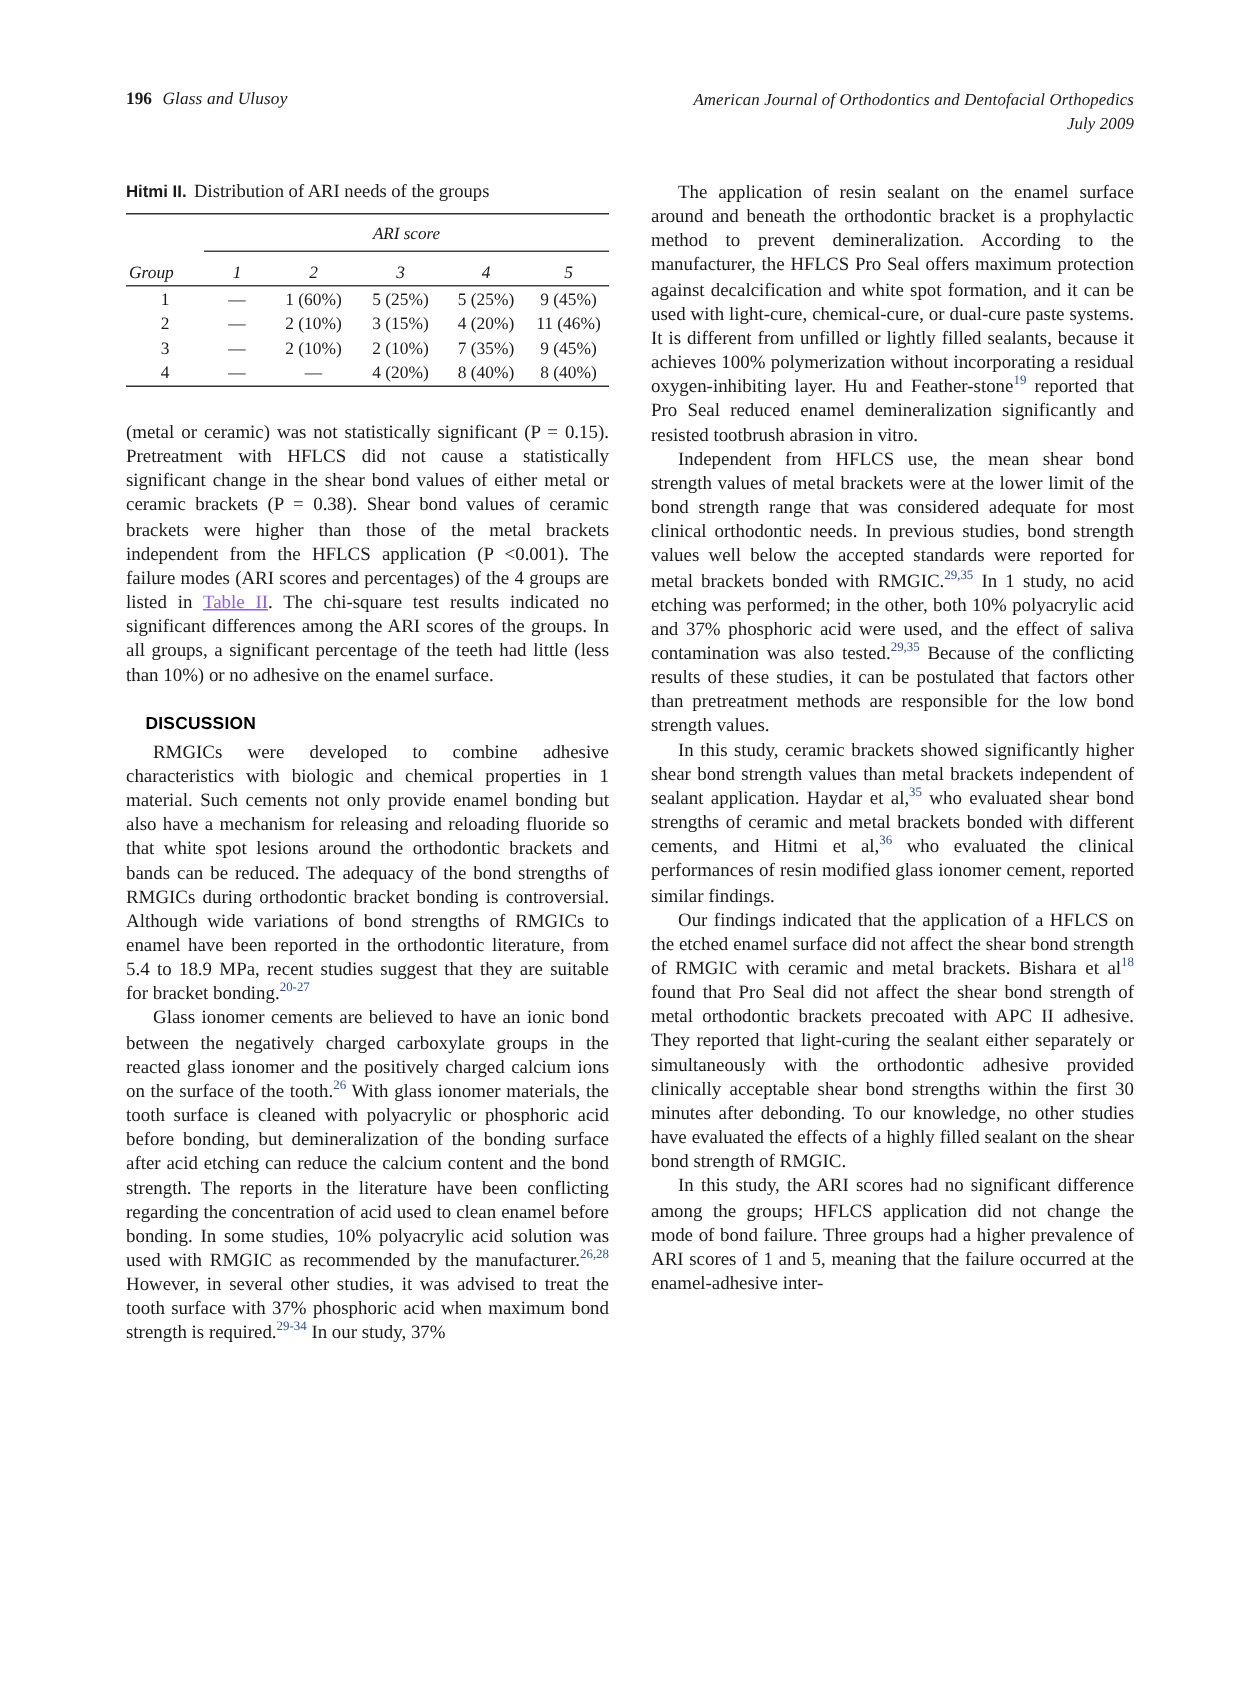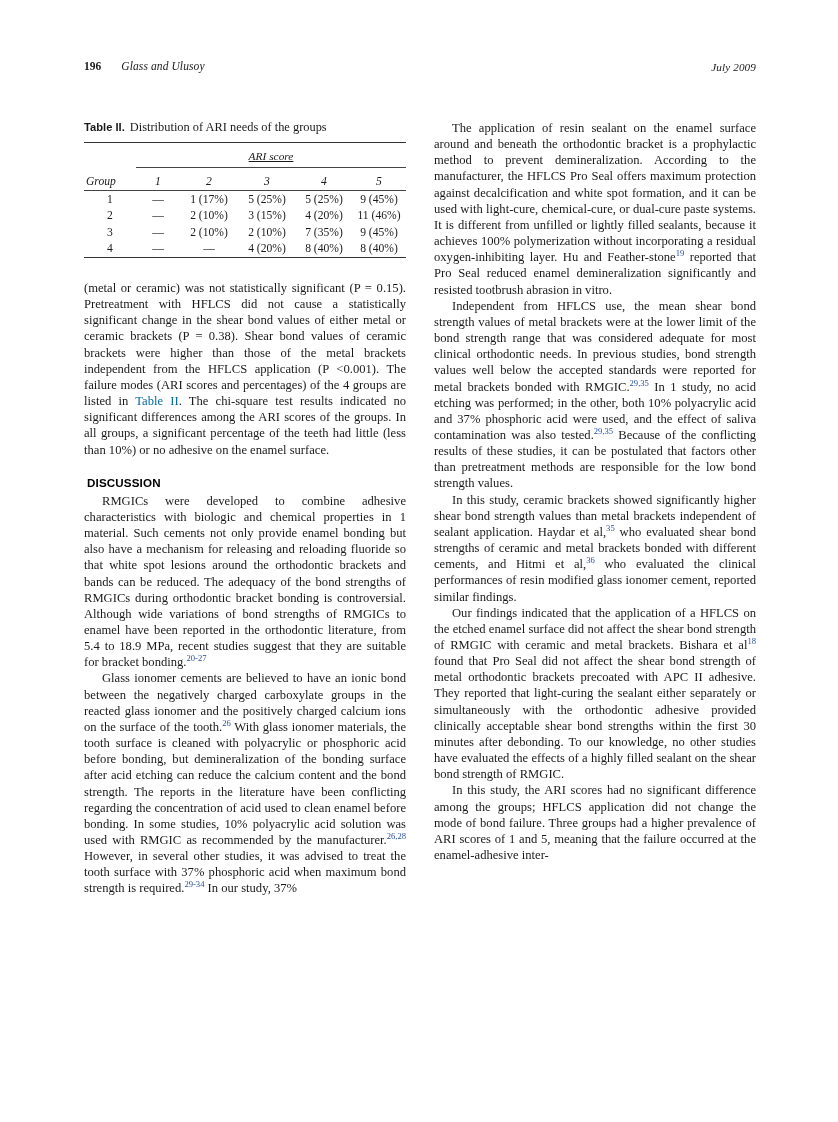--- a/index.html
+++ b/index.html
@@ -36,21 +36,21 @@
   }
   .runhead-left {
     font-size: 11.5px;
     font-style: italic;
     white-space: nowrap;
     letter-spacing: .1px;
   }
   .runhead-left .folio {
     font-style: normal;
     font-weight: bold;
-    margin-right: 20px;
+    margin-right: 7px;
     letter-spacing: 0;
   }
   .runhead-right {
     text-align: right;
     font-size: 11.2px;
     font-style: italic;
     line-height: 1.42;
     letter-spacing: .1px;
   }
 
@@ -81,29 +81,30 @@
   }
   p.body.indent { text-indent: 18px; }
 
   sup.cite {
     font-size: 8.6px;
     color: #2b4ea0;
     vertical-align: super;
     line-height: 0;
   }
   .link {
-    color: #0369a1;
+    color: #8b5cf6;
+    text-decoration: underline;
   }
 
   h2.section {
     font-family: "Liberation Sans", sans-serif;
     font-size: 11.6px;
     font-weight: bold;
     letter-spacing: .15px;
-    margin: 18px 0 4px 3px;
+    margin: 18px 0 4px 13px;
     color: #000;
   }
 
   
   .table-block {
     margin-bottom: 22px;
   }
   .table-caption {
     font-size: 12.4px;
     margin-bottom: 7px;
@@ -128,21 +129,20 @@
     font-weight: normal;
   }
   .rule-top    { border-top: 1.6px solid #333; }
   .rule-thin   { border-top: 1px solid #444; }
   .rule-bottom { border-bottom: 1.4px solid #333; }
 
   tr.spanhead td {
     height: 19px;
     vertical-align: bottom;
     padding-bottom: 2px;
-    text-decoration: underline;
   }
   .span-label {
     text-align: center;
     font-style: italic;
     font-size: 11.4px;
   }
   tr.spanrule td.span-underline {
     border-bottom: 1px solid #444;
     height: 3px;
   }
@@ -176,31 +176,32 @@
 </head>
 <body>
 
 <div class="page">
 
   <div class="runhead">
     <div class="runhead-left">
       <span class="folio">196</span><span>Glass and Ulusoy</span>
     </div>
     <div class="runhead-right">
+      <div>American Journal of Orthodontics and Dentofacial Orthopedics</div>
       <div>July 2009</div>
     </div>
   </div>
 
   <div class="columns">
 
     <div class="col col-left">
 
       <div class="table-block">
         <div class="table-caption">
-          <span class="tbl-label">Table II.</span><span class="tbl-title">Distribution of ARI needs of the groups</span>
+          <span class="tbl-label">Hitmi II.</span><span class="tbl-title">Distribution of ARI needs of the groups</span>
         </div>
 
         <table class="data">
           <colgroup>
             <col class="c-group">
               <col class="c1">
               <col class="c2">
               <col class="c3">
               <col class="c4">
               <col class="c5">
@@ -219,21 +220,21 @@
               <td>1</td>
               <td>2</td>
               <td>3</td>
               <td>4</td>
               <td>5</td>
             </tr>
 
             <tr class="datarow">
               <td class="rule-thin groupcell">1</td>
               <td class="rule-thin">—</td>
-              <td class="rule-thin">1 (17%)</td>
+              <td class="rule-thin">1 (60%)</td>
               <td class="rule-thin">5 (25%)</td>
               <td class="rule-thin">5 (25%)</td>
               <td class="rule-thin">9 (45%)</td>
             </tr>
             <tr class="datarow">
               <td class="groupcell">2</td>
               <td>—</td>
               <td>2 (10%)</td>
               <td>3 (15%)</td>
               <td>4 (20%)</td>

